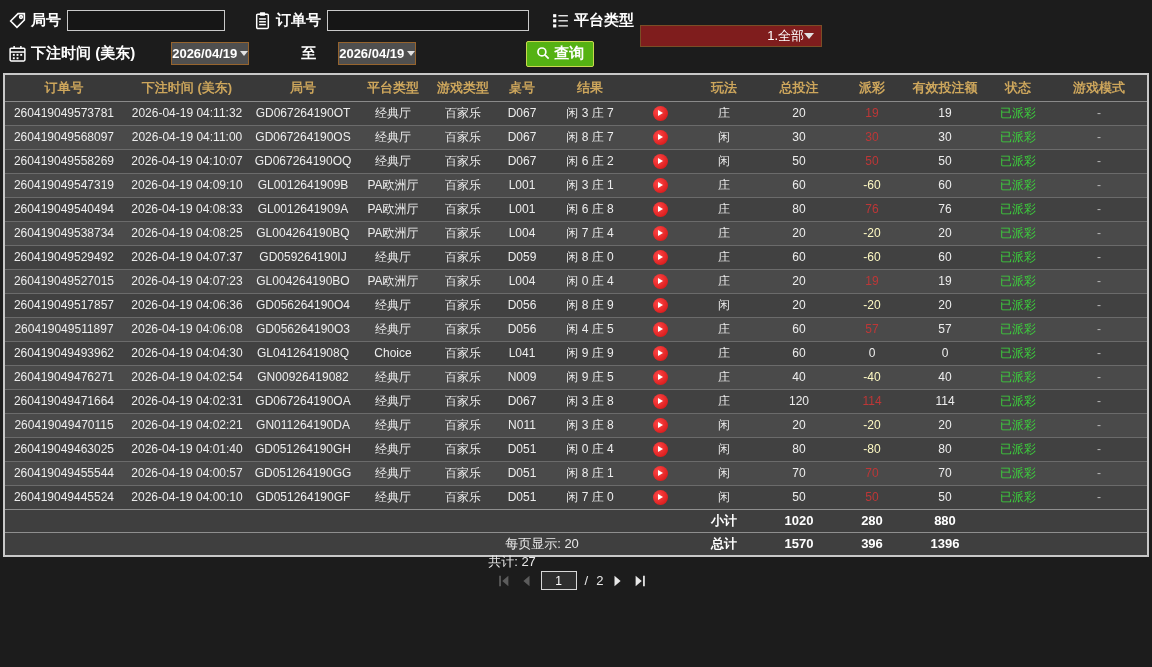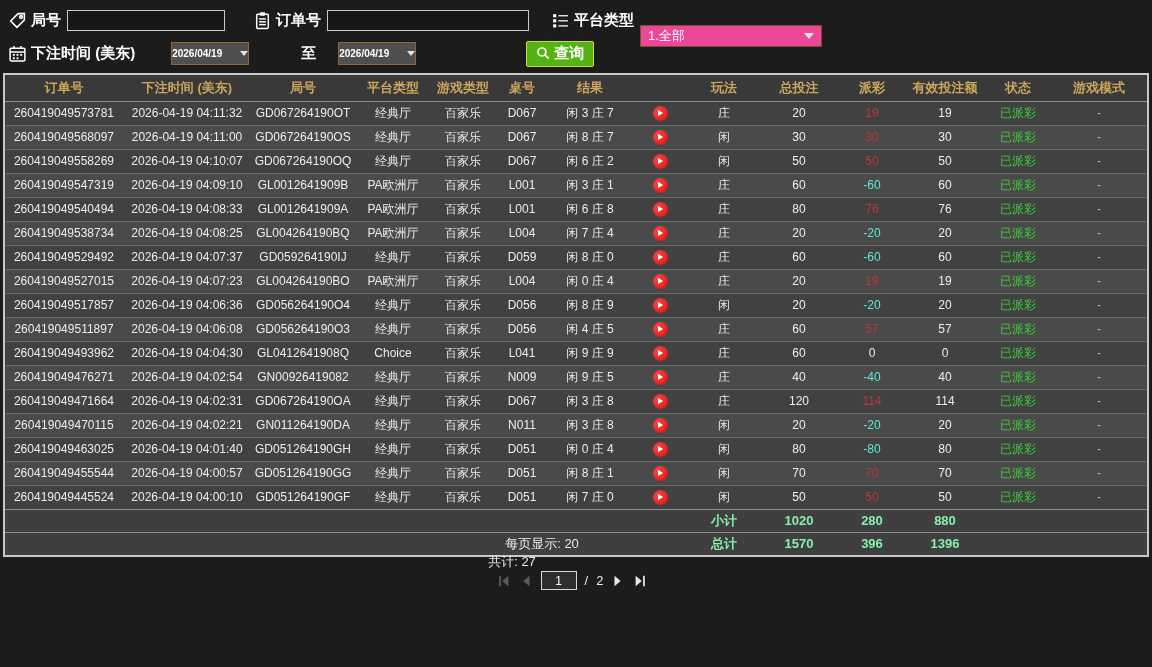--- a/index.html
+++ b/index.html
@@ -10,28 +10,28 @@
   .filter-bar { padding-top:4px; }
   .filter-row { display:flex; align-items:center; height:33px; padding-left:8px; }
   .f-icon { display:inline-flex; width:19px; height:19px; color:#fff; flex:0 0 auto; }
   .f-icon svg { width:100%; height:100%; }
   .flabel { color:#fff; font-weight:bold; font-size:15px; margin:0 6px 0 4px; white-space:nowrap; }
   .text-input { background:#161616; border:1px solid #c9c9c9; height:21px; color:#eee;
     font-size:13px; padding:0 4px; outline:none; }
   .input-round { width:158px; }
   .input-order { width:202px; }
   .gap-a { margin-left:28px; } .gap-b { margin-left:22px; }
-  .select { width:182px; height:22px; background:#ec4899; border:1px solid #7a4e26;
-    display:flex; align-items:center; justify-content:space-between; padding:0 7px;
+  .select { width:182px; height:22px; background:#7f1d1d; border:1px solid #7a4e26;
+    display:flex; align-items:center; justify-content:flex-end; padding:0 7px;
     color:#fff; font-size:13px; cursor:pointer;margin-top:31px; }
   .caret { width:0; height:0; border-left:5px solid transparent; border-right:5px solid transparent;
     border-top:6px solid #e2e2e2; }
   .datebox { width:78px; height:23px; background:#4f4f4f; border:1px solid #96642e;
     display:flex; align-items:center; justify-content:space-between; gap:3px; color:#fff;
-    font-size:10px; font-weight:bold; cursor:pointer; margin-left:30px; }
+    font-size:13px; font-weight:bold; cursor:pointer; margin-left:30px; }
   .datebox .caret { border-top-width:5px; border-left-width:4px; border-right-width:4px; }
   .to-label { margin-left:52px; margin-right:0; }
   .datebox.dto { margin-left:22px; }
   .query-btn { margin-left:110px; height:26px; background:#55b213; border:1px solid #c9d84e;
     border-radius:2px; color:#fff; font-weight:bold; font-size:15px; display:inline-flex;
     align-items:center; gap:3px; padding:0 9px; cursor:pointer;
     font-family:"Liberation Sans","DejaVu Sans",sans-serif; }
 
   
   .tbl-wrap { margin:3px 3px 0 3px; border:2px solid #c8c8c8; }
@@ -39,23 +39,23 @@
   thead th { height:26px; background:#393939; color:#cda65c; font-size:13px; font-weight:bold;
     border-bottom:1px solid #8a8a8a; white-space:nowrap; overflow:hidden; }
   tbody td { height:24px; text-align:center; font-size:12px; color:#ededed;
     white-space:nowrap; overflow:hidden; }
   tbody tr { border-top:1px solid #6b6b6b; }
   tbody tr:first-child { border-top:none;margin-left:32px; }
   tbody tr:nth-child(odd)  { background:#414141; }
   tbody tr:nth-child(even) { background:#4a4a4a; }
   tfoot tr { border-top:1px solid #8f8f8f; background:#3f3f3f; }
   tfoot td { height:23px; text-align:center; }
-  .yellow { color:#86efac; font-weight:bold; font-size:13px; }
+  .yellow { color:#ffffff; font-weight:bold; font-size:13px; }
   .pos  { color:#bd3737; }
-  .neg  { color:#5eead4; }
+  .neg  { color:#fef9c3; }
   .zero { color:#ededed; }
   .status-paid { color:#3cd43c; }
   .mode { color:#b5b5b5; }
   .play-btn { display:inline-flex; align-items:center; justify-content:center; width:15px;
     height:15px; border-radius:50%; cursor:pointer; vertical-align:middle;
     background:radial-gradient(circle at 35% 35%, #ff4747, #cf0f0f); }
   .play-tri { width:0; height:0; border-left:5px solid #fff; border-top:3.5px solid transparent;
     border-bottom:3.5px solid transparent; margin-left:1px; }
 
   

